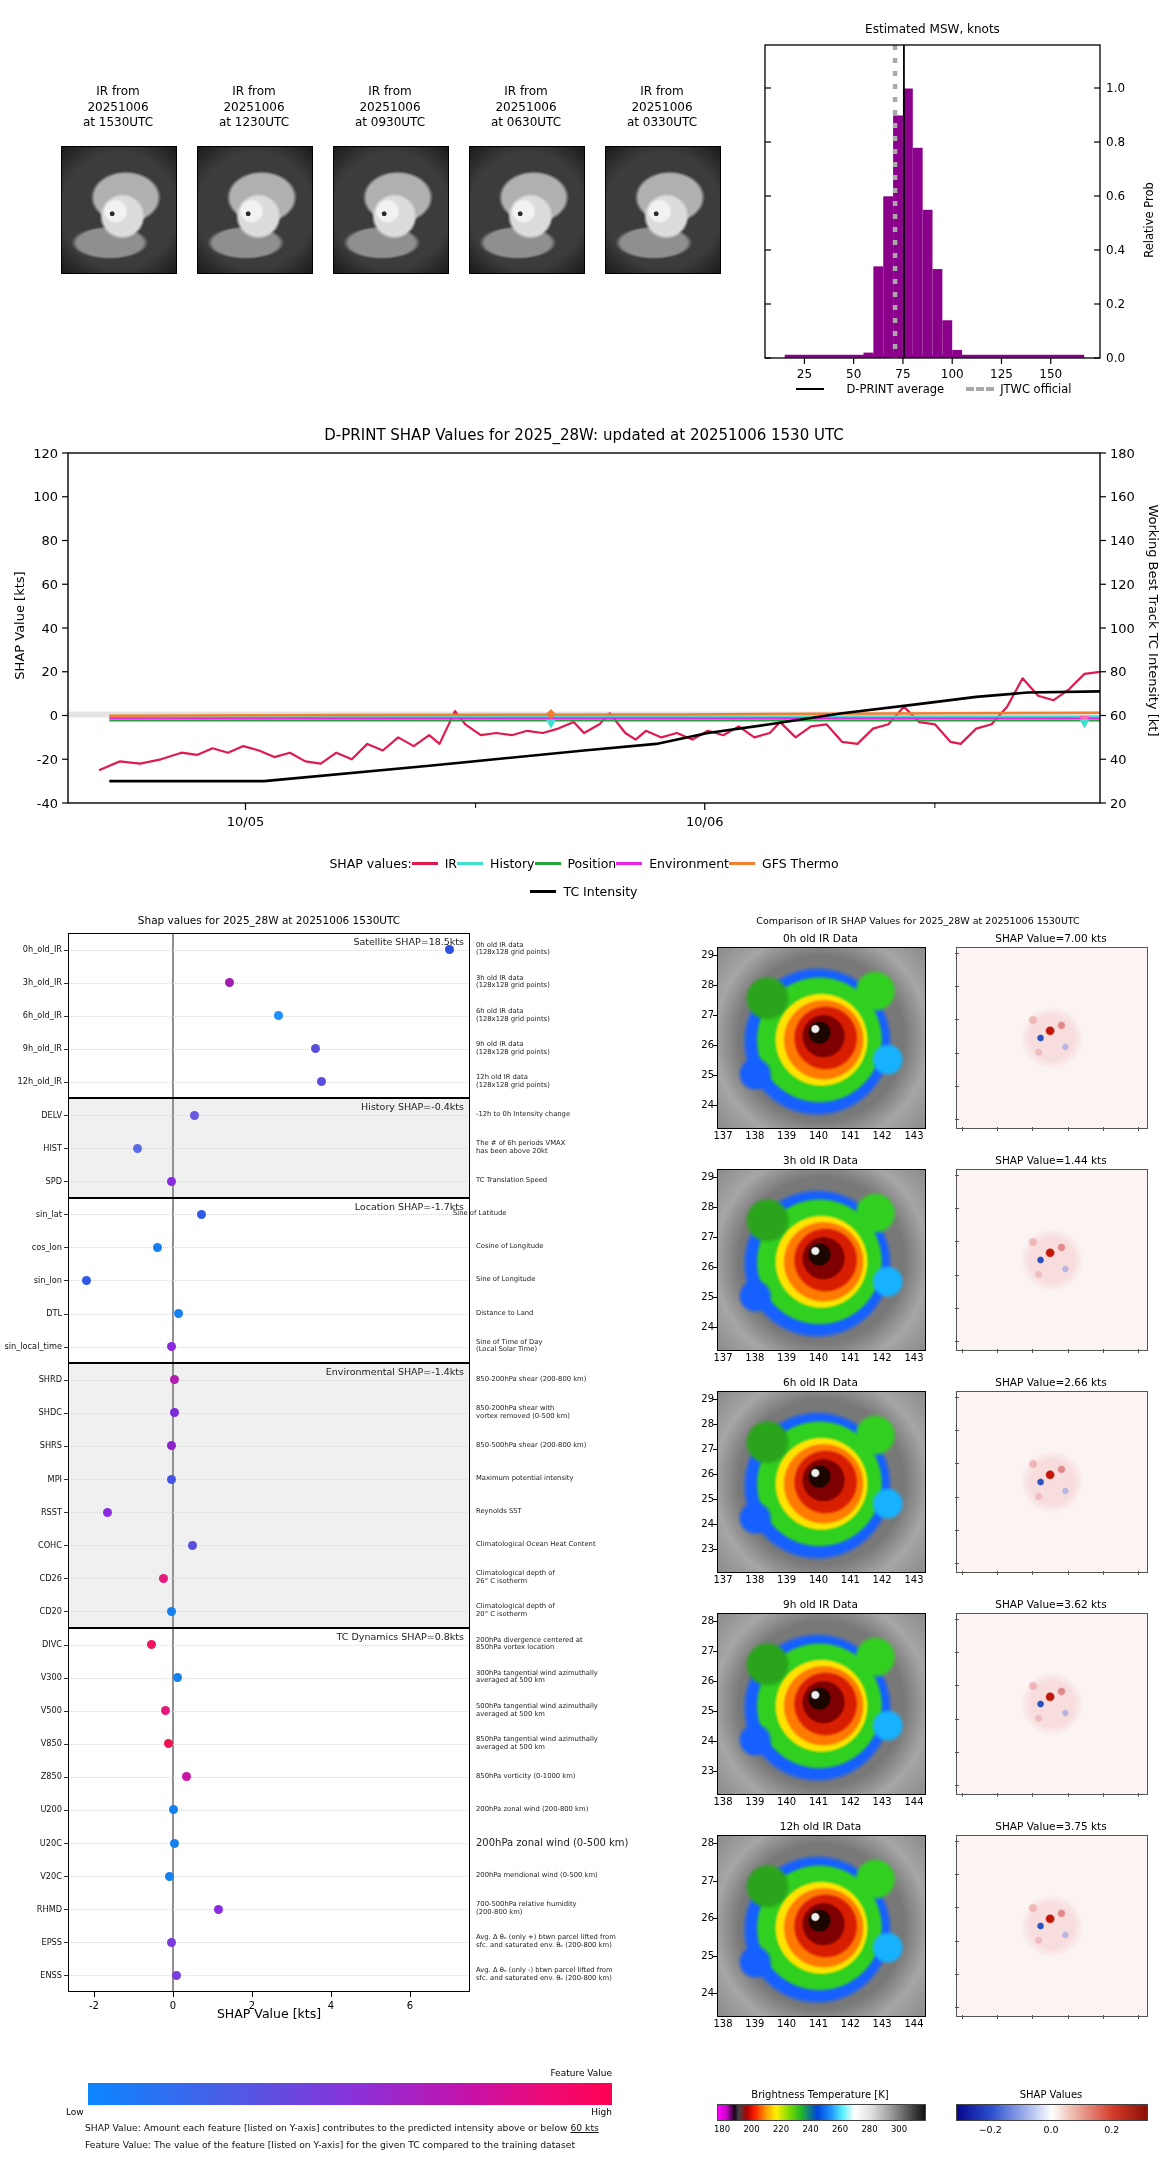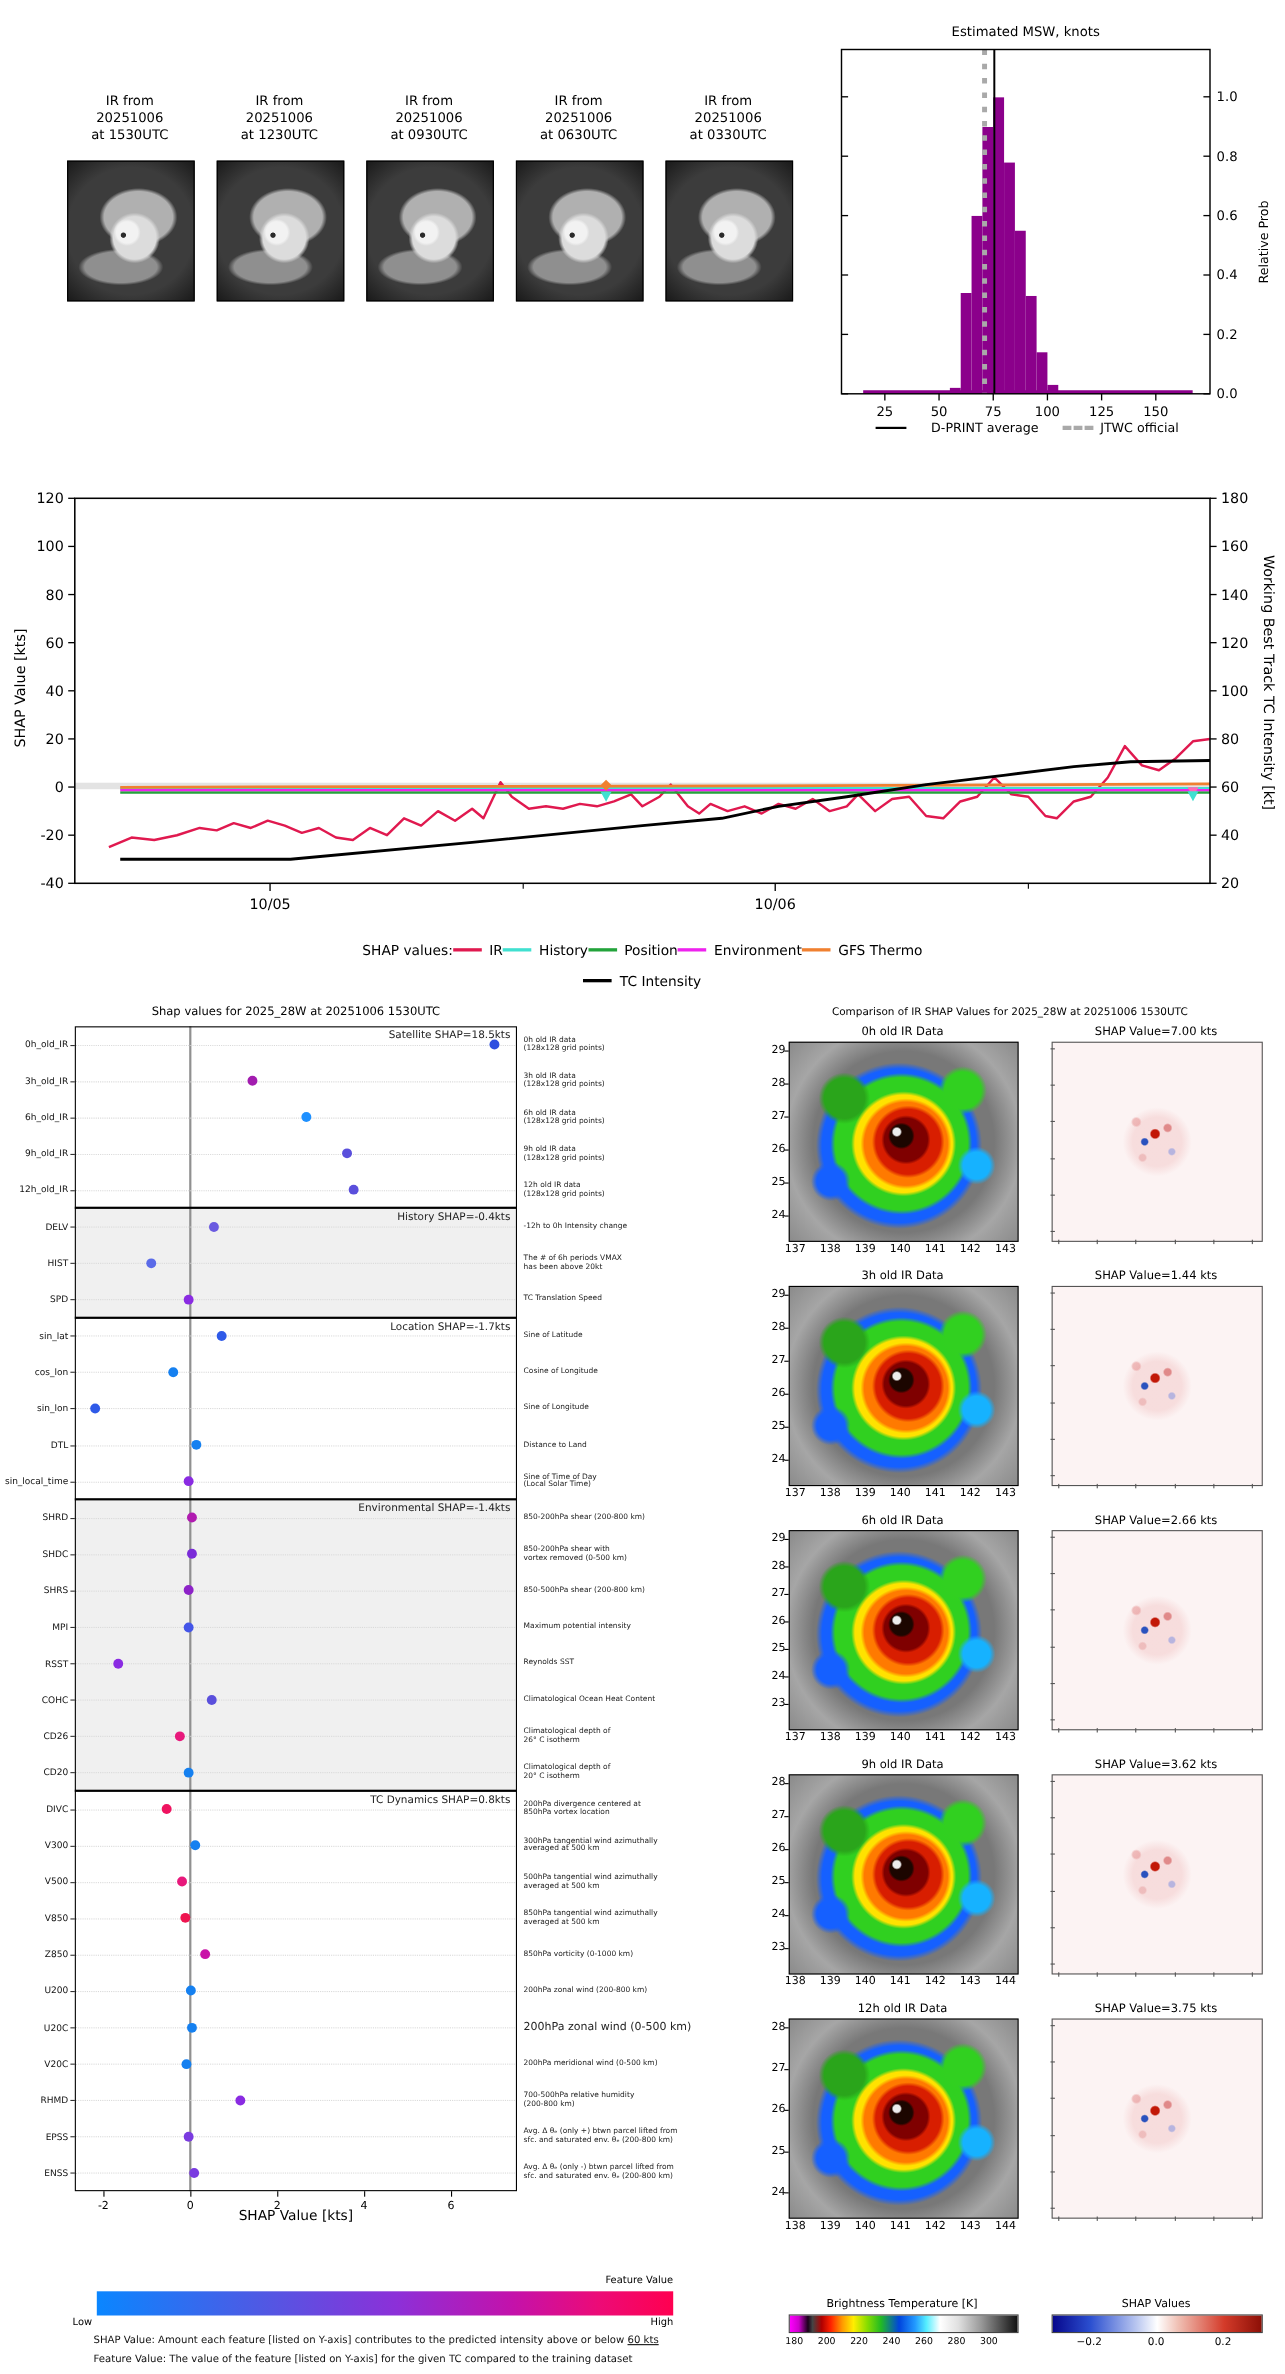--- a/index.html
+++ b/index.html
@@ -146,20 +146,21 @@
           <span style="width: 28px; height: 0px; border-top: 2px solid rgb(0, 0, 0); display: inline-block;"></span>
           <span>D-PRINT average</span>
         </span>
         <span style="display: inline-flex; align-items: center; gap: 6px;">
           <span style="width: 28px; height: 0px; border-top: 4px dashed rgb(169, 169, 169); display: inline-block;"></span>
           <span>JTWC official</span>
         </span>
       </div>
     </div>
 
+  <div class="abs ctr" style="left:68px;top:426px;width:1032px;font-size:15px;">D-PRINT SHAP Values for 2025_28W: updated at 20251006 1530 UTC</div>
   <div id="ts-area">
       <svg class="abs" style="left:0;top:0" width="1168" height="870">
         <rect x="68" y="711.5625" width="1032" height="5.90625" fill="#e3e3e3"></rect>
         <polyline points="99.0,770.2 119.6,761.4 140.2,763.6 160.9,759.3 181.5,752.7 197.0,754.9 212.5,748.3 228.0,752.7 243.4,746.1 258.9,750.5 274.4,757.1 289.9,752.7 305.4,761.4 320.8,763.6 336.3,752.7 351.8,759.3 367.3,743.9 382.8,750.5 398.2,737.4 413.7,746.1 429.2,735.2 439.5,743.9 455.0,711.1 465.3,724.3 480.8,735.2 496.3,733.0 511.8,735.2 527.2,730.8 542.7,733.0 558.2,728.6 573.7,722.1 584.0,733.0 599.5,724.3 609.8,713.3 625.3,733.0 635.6,739.6 645.9,730.8 661.4,737.4 676.9,733.0 692.4,739.6 707.8,730.8 723.3,735.2 738.8,726.4 754.3,737.4 769.8,733.0 780.1,722.1 795.6,737.4 811.0,726.4 826.5,724.3 842.0,741.8 857.5,743.9 873.0,728.6 888.4,724.3 903.9,706.8 919.4,722.1 934.9,724.3 950.4,741.8 960.7,743.9 976.2,728.6 991.6,724.3 1007.1,706.8 1022.6,678.3 1038.1,695.8 1053.6,700.2 1069.0,689.3 1084.5,673.9 1100.0,671.8" fill="none" stroke="#e0194f" stroke-width="2.2" stroke-linejoin="round"></polyline>
         <polyline points="109.3,716.6 1100.0,716.6" fill="none" stroke="#40E0D0" stroke-width="2.2" stroke-linejoin="round"></polyline>
         <polyline points="109.3,720.5 1100.0,720.5" fill="none" stroke="#23a33b" stroke-width="2.2" stroke-linejoin="round"></polyline>
         <polyline points="109.3,718.3 1100.0,718.3" fill="none" stroke="#ee22ee" stroke-width="2.2" stroke-linejoin="round"></polyline>
         <polyline points="109.3,715.7 687.2,714.4 1100.0,712.7" fill="none" stroke="#f08030" stroke-width="2.5" stroke-linejoin="round"></polyline>
         <polyline points="109.3,781.1 264.1,781.1 429.2,765.8 584.0,750.5 656.2,743.9 707.8,733.0 769.8,724.3 842.0,713.3 914.2,704.6 976.2,696.9 1027.8,692.5 1100.0,691.4" fill="none" stroke="#000000" stroke-width="2.6" stroke-linejoin="round"></polyline>
         <path d="M545.9760000000001 719.8125 L555.9760000000001 719.8125 L550.9760000000001 728.8125 Z" fill="#40E0D0"></path>
@@ -317,21 +318,21 @@
       <div class="abs" style="left: 166.525px; top: 1176.7px; width: 9px; height: 9px; border-radius: 50%; background: rgb(138, 43, 226);"></div>
       <div class="abs" style="left: 476px; top: 1181.2px; width: 180px; font-size: 6.8px; line-height: 1.15; color: rgb(34, 34, 34); transform: translateY(-50%);">
         <div>TC Translation Speed</div>
       </div>
       <div class="abs" style="left: 68px; top: 1196.75px; width: 402px; height: 2px; background: rgb(0, 0, 0);"></div>
       <div class="abs" style="left: 68px; top: 1200.75px; width: 396px; font-size: 9.5px; text-align: right; color: rgb(34, 34, 34);">Location SHAP=-1.7kts</div>
       <div class="abs" style="left: 68px; top: 1214.3px; width: 402px; height: 0px; border-top: 1px dotted rgb(217, 217, 217);"></div>
       <div class="abs" style="left: 0px; top: 1208.8px; width: 62px; font-size: 8.2px; text-align: right; color: rgb(17, 17, 17);">sin_lat</div>
       <div class="abs" style="left: 64px; top: 1214.3px; width: 4px; height: 1px; background: rgb(51, 51, 51);"></div>
       <div class="abs" style="left: 196.94px; top: 1209.8px; width: 9px; height: 9px; border-radius: 50%; background: rgb(47, 90, 232);"></div>
-      <div class="abs" style="left: 476px; top: 1214.3px; width: 180px; font-size: 6.8px; line-height: 1.15; color: rgb(34, 34, 34); transform: translateY(-50%);">
+      <div class="abs" style="left: 453px; top: 1214.3px; width: 180px; font-size: 6.8px; line-height: 1.15; color: rgb(34, 34, 34); transform: translateY(-50%);">
         <div>Sine of Latitude</div>
       </div>
       <div class="abs" style="left: 68px; top: 1247.39px; width: 402px; height: 0px; border-top: 1px dotted rgb(217, 217, 217);"></div>
       <div class="abs" style="left: 0px; top: 1241.89px; width: 62px; font-size: 8.2px; text-align: right; color: rgb(17, 17, 17);">cos_lon</div>
       <div class="abs" style="left: 64px; top: 1247.39px; width: 4px; height: 1px; background: rgb(51, 51, 51);"></div>
       <div class="abs" style="left: 153.49px; top: 1242.89px; width: 9px; height: 9px; border-radius: 50%; background: rgb(21, 128, 240);"></div>
       <div class="abs" style="left: 476px; top: 1247.39px; width: 180px; font-size: 6.8px; line-height: 1.15; color: rgb(34, 34, 34); transform: translateY(-50%);">
         <div>Cosine of Longitude</div>
       </div>
       <div class="abs" style="left: 68px; top: 1280.48px; width: 402px; height: 0px; border-top: 1px dotted rgb(217, 217, 217);"></div>

